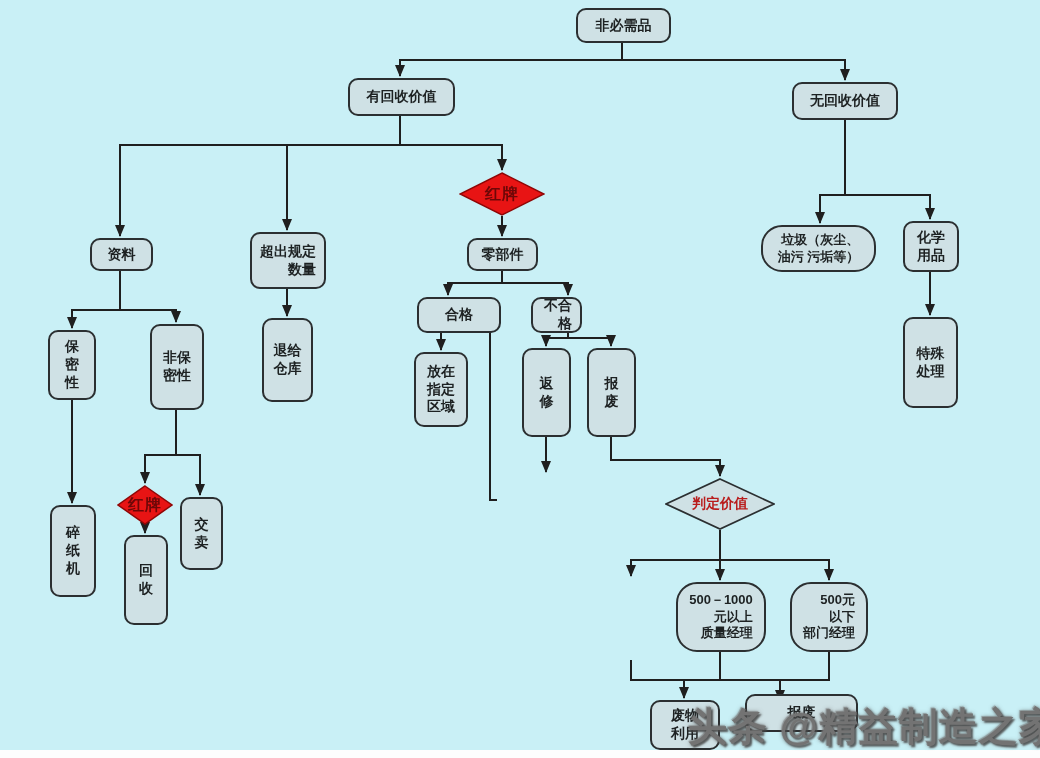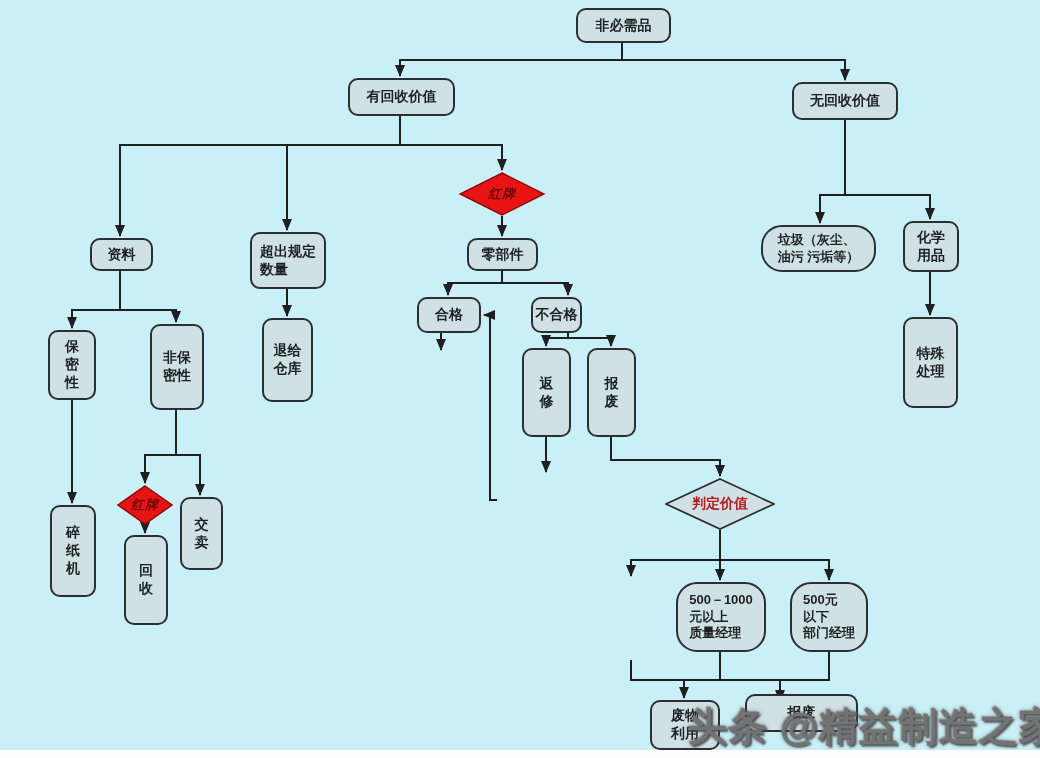--- a/index.html
+++ b/index.html
@@ -11,40 +11,40 @@
     font-family:"Liberation Sans", sans-serif;
   }
   .edges{position:absolute;left:0;top:0;width:1040px;height:758px;z-index:1;}
   .node{
     position:absolute;
     z-index:2;
     background:#cfe1e5;
     border:2px solid #2b2f31;
     border-radius:10px;
     display:flex;align-items:center;justify-content:center;
-    text-align:left;
+    text-align:right;
     color:#1d2122;
     font-weight:700;
     font-size:14px;
     line-height:1.28;
     white-space:pre-line;
     box-sizing:border-box;
-    padding:2px;
+    padding:8px;
   }
   .node.small{font-size:13px;border-radius:21px;}
   .diamond{
     position:absolute;z-index:2;
     display:flex;align-items:center;justify-content:center;
   }
   .diamond svg{position:absolute;left:0;top:0;width:100%;height:100%;}
   .dlabel{
     position:relative;z-index:3;
     font-weight:700;text-align:center;white-space:pre-line;
   }
-  .dlabel.red{color:#6e0707;font-size:13px;letter-spacing:1px;font-style:italic;}
+  .dlabel.red{color:#6e0707;font-size:16px;letter-spacing:1px;}
   .dlabel.plain{color:#b91c1c;font-size:14px;}
   .watermark{
     position:absolute;z-index:5;
     left:688px;top:700px;width:352px;
     font-size:39px;font-weight:700;
     color:#737373;
     text-shadow:2px 2px 2px rgba(70,70,70,.85), -1px -1px 1px rgba(120,120,120,.6), 0 0 4px rgba(90,90,90,.7);
     letter-spacing:1px;
     white-space:nowrap;
   }
@@ -110,22 +110,25 @@
 油污 污垢等）</div>
   <div class="node" style="left:903px;top:221px;width:56px;height:51px">化学
 用品</div>
   <div class="node" style="left:48px;top:330px;width:48px;height:70px">保
 密
 性</div>
   <div class="node" style="left:150px;top:324px;width:54px;height:86px">非保
 密性</div>
   <div class="node" style="left:262px;top:318px;width:51px;height:84px">退给
 仓库</div>
-  <div class="node" style="left:417px;top:297px;width:64px;height:36px">合格</div>
+  <div class="node" style="left:417px;top:297px;width:84px;height:36px">合格</div>
   <div class="node" style="left:531px;top:297px;width:51px;height:36px">不合格</div>
+  <div class="node" style="left:414px;top:352px;width:54px;height:75px">放在
+指定
+区域</div>
   <div class="node" style="left:522px;top:348px;width:49px;height:89px">返
 修</div>
   <div class="node" style="left:587px;top:348px;width:49px;height:89px">报
 废</div>
   <div class="node" style="left:903px;top:317px;width:55px;height:91px">特殊
 处理</div>
   <div class="node" style="left:50px;top:505px;width:46px;height:92px">碎
 纸
 机</div>
   <div class="node" style="left:124px;top:535px;width:44px;height:90px">回

